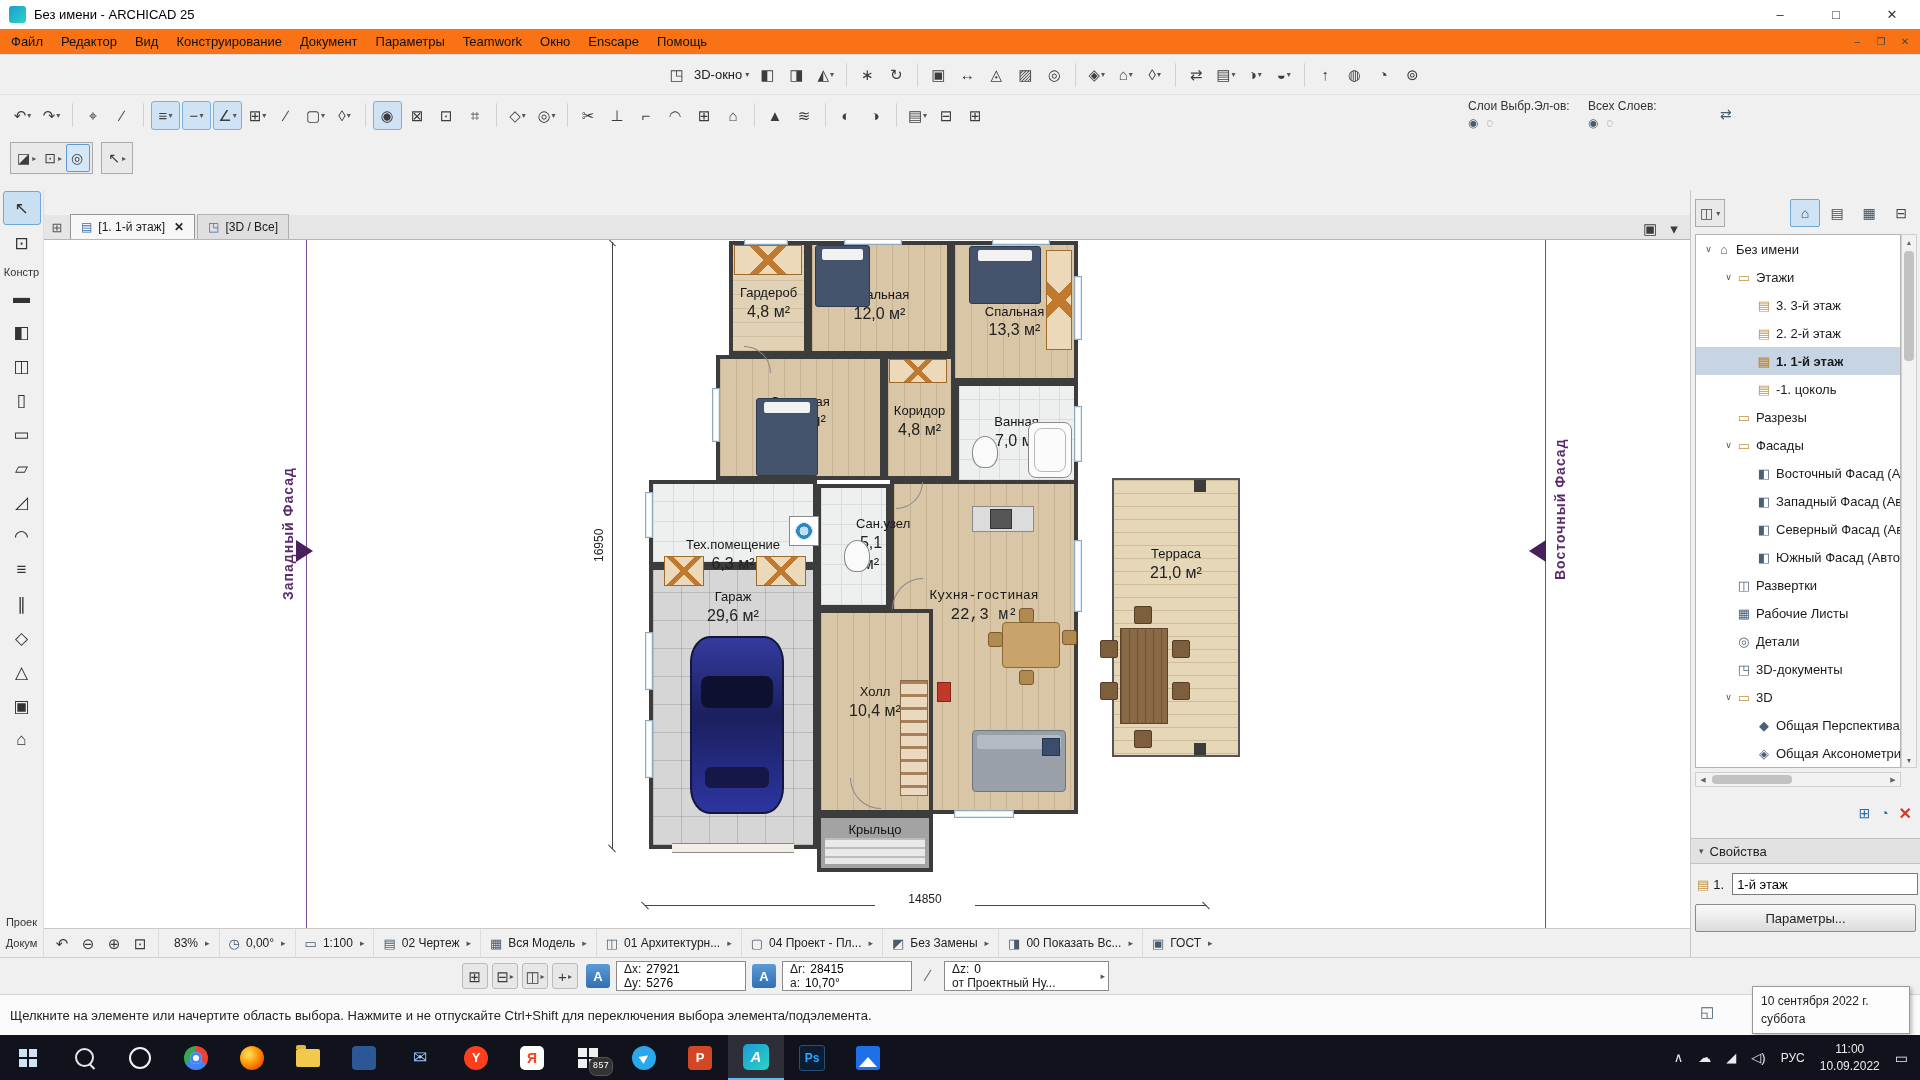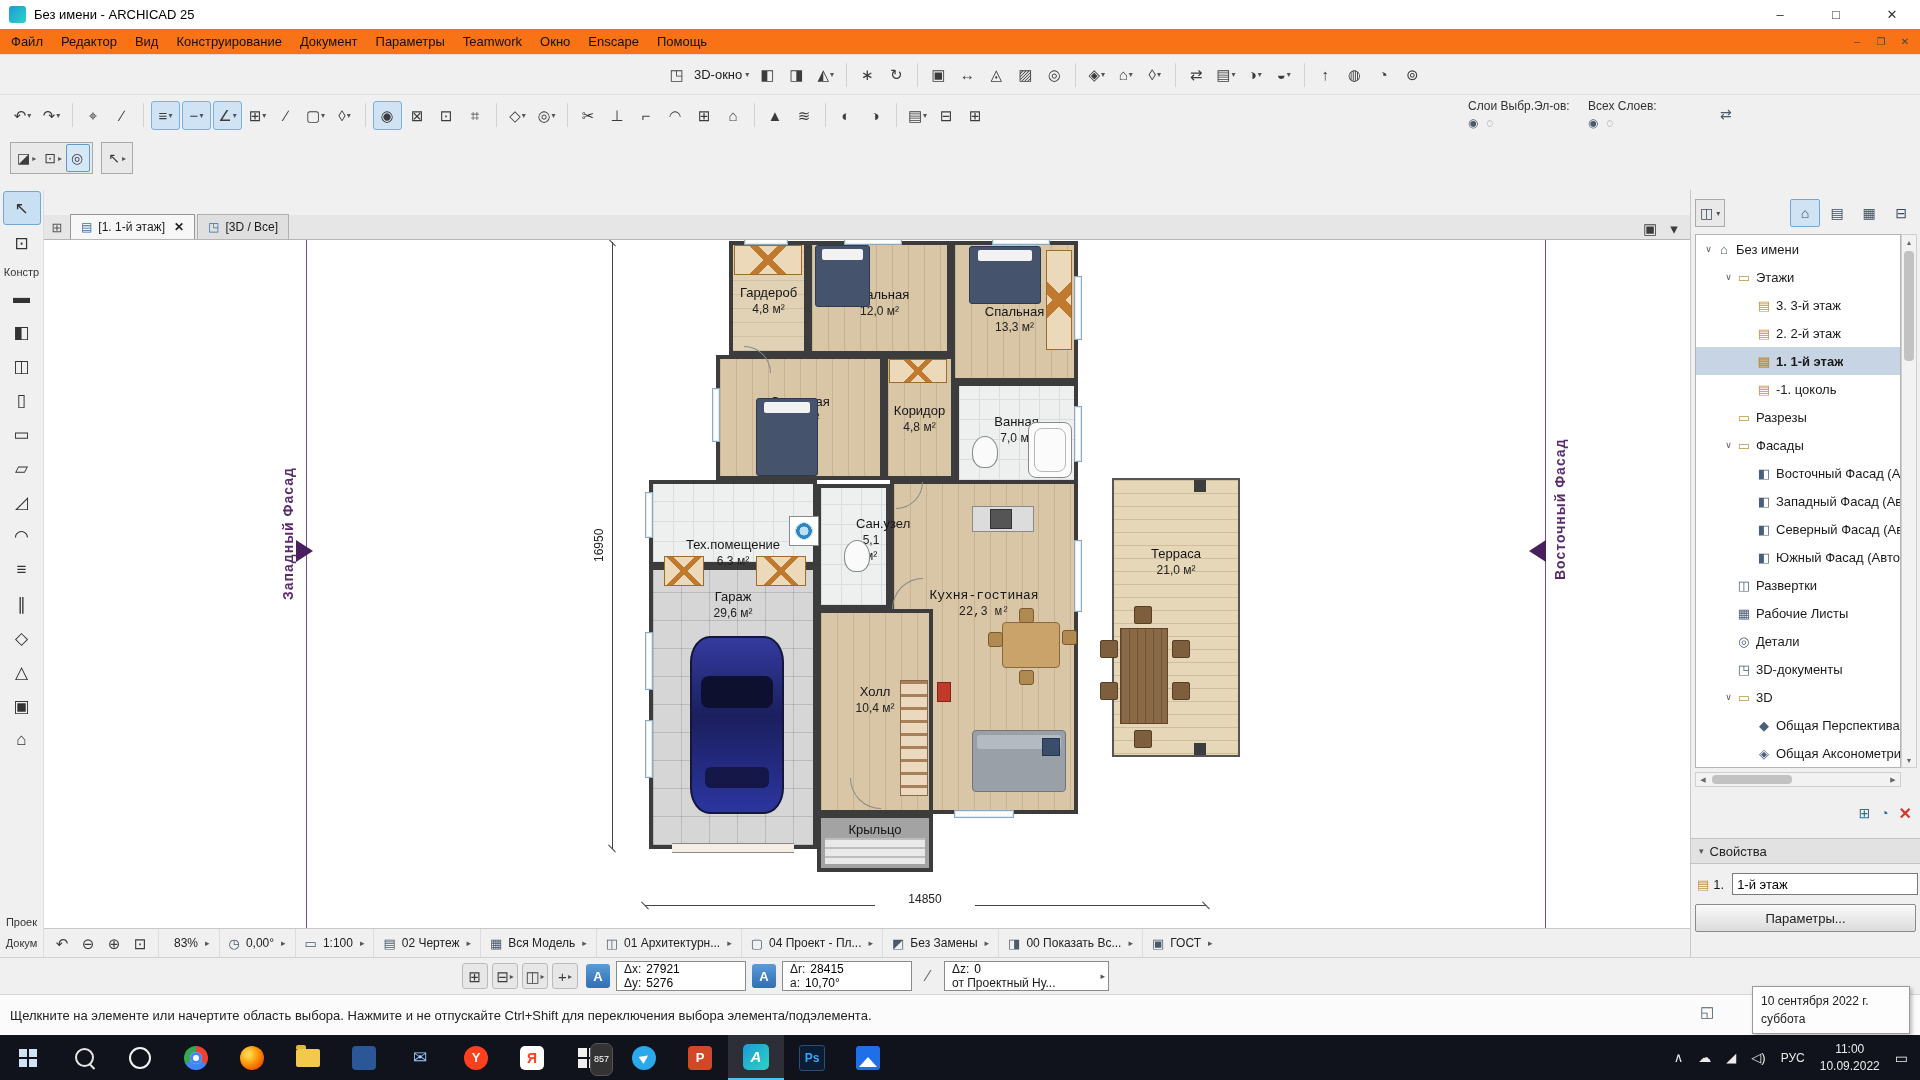--- a/index.html
+++ b/index.html
@@ -59,21 +59,21 @@
   
   .room{position:absolute;border:4px solid #3c3c3c;box-sizing:border-box;}
   .room.wood{background-color:#d9c6a7;background-image:repeating-linear-gradient(90deg,rgba(120,88,55,.18) 0 1px,transparent 1px 16px);}
   .room.woodl{background-color:#e2d2b5;background-image:repeating-linear-gradient(0deg,rgba(120,88,55,.15) 0 1px,transparent 1px 14px);}
   .room.tile{background-color:#eef0f0;background-image:repeating-linear-gradient(0deg,#d9dddd 0 1px,transparent 1px 20px),repeating-linear-gradient(90deg,#d9dddd 0 1px,transparent 1px 20px);}
   .room.garage{background-color:#d6d6d6;background-image:repeating-linear-gradient(0deg,rgba(0,0,0,.13) 0 1px,transparent 1px 28px),repeating-linear-gradient(90deg,rgba(0,0,0,.13) 0 1px,transparent 1px 28px);}
   .room.deck{border-width:2px;border-color:#555;background-color:#e6d7b8;background-image:repeating-linear-gradient(180deg,rgba(140,110,70,.25) 0 1px,transparent 1px 13px);}
   .room.porch{background:#a3a3a3;}
   .rl{position:absolute;left:0;right:0;text-align:center;line-height:1.3;z-index:4;}
   .rl .rn{font-size:13px;color:#151515;}
-  .rl .ra{font-size:12px;color:#222;text-align:center;}
+  .rl .ra{font-size:16px;color:#222;text-align:center;}
   
   .obj{position:absolute;z-index:5;box-sizing:border-box;}
   .bed{background:#46536d;border:1px solid #2c3a52;border-radius:3px;}
   .bed::before{content:"";position:absolute;top:3px;left:12%;width:76%;height:11px;background:#f2f2f2;border-radius:2px;}
   .hatch{background:linear-gradient(45deg,transparent 45%,#c07a30 45% 55%,transparent 55%),linear-gradient(-45deg,transparent 45%,#c07a30 45% 55%,transparent 55%),#ecd9ba;border:1px solid #a06a28;}
   .car{background:linear-gradient(180deg,#343b9e 0%,#1b1f5e 45%,#2c35a0 100%);border-radius:20px/26px;border:2px solid #14163a;}
   .car::before{content:"";position:absolute;left:10%;top:22%;width:80%;height:18%;background:#0e1030;border-radius:8px;}
   .car::after{content:"";position:absolute;left:14%;top:74%;width:72%;height:12%;background:#141747;border-radius:6px;}
   .wc{background:#fafafa;border:1px solid #8a8a8a;border-radius:50% 50% 42% 42%;}
   .tub{background:#fbfbfb;border:1px solid #8a8a8a;border-radius:8px;}
@@ -170,21 +170,21 @@
   .ic-ya{width:24px;height:24px;border-radius:5px;background:#fff;color:#fc3f1d;font-weight:bold;font-size:14px;display:flex;align-items:center;justify-content:center;}
   .ic-grid{display:grid;grid-template-columns:9px 9px;grid-template-rows:9px 9px;gap:2px;}
   .ic-grid div{background:#f0f0f0;}
   .ic-tg{width:24px;height:24px;border-radius:50%;background:#29a9eb;display:flex;align-items:center;justify-content:center;color:#fff;font-size:11px;}
   .ic-tg span{transform:rotate(-35deg);display:block;}
   .ic-pp{width:24px;height:24px;border-radius:4px;background:#d24726;color:#fff;font-weight:bold;font-size:13px;display:flex;align-items:center;justify-content:center;}
   .ic-ac{width:26px;height:26px;border-radius:5px;background:linear-gradient(135deg,#1c9ad6,#2bd4c4);color:#fff;font-weight:bold;font-size:15px;display:flex;align-items:center;justify-content:center;font-style:italic;}
   .ic-ps{width:24px;height:24px;border-radius:3px;background:#0b1c33;color:#31a8ff;font-weight:bold;font-size:12px;display:flex;align-items:center;justify-content:center;border:1px solid #26507a;}
   .ic-photos{width:24px;height:24px;border-radius:3px;background:#1f6feb;position:relative;overflow:hidden;}
   .ic-photos::after{content:"";position:absolute;bottom:3px;left:3px;border-left:9px solid transparent;border-right:9px solid transparent;border-bottom:10px solid #fff;}
-  .badge{position:absolute;right:3px;bottom:4px;background:#333;color:#fff;font-size:9px;line-height:1;padding:11px 3px;border-radius:7px;border:1px solid #555;}
+  .badge{position:absolute;right:3px;bottom:4px;background:#333;color:#fff;font-size:9px;line-height:1;padding:4px 3px;border-radius:7px;border:1px solid #555;font-family:Liberation Mono, monospace;}
   .tray{margin-left:auto;display:flex;align-items:center;gap:15px;padding-right:12px;color:#ececec;font-size:12px;}
   .tray-ico{display:flex;align-items:center;justify-content:center;}
   .tray-ico .g{font-size:13px;color:#ececec;}
   .clock{display:flex;flex-direction:column;align-items:center;line-height:1.35;}
   .actionctr{font-size:14px;}
   
   .tooltip{position:absolute;left:1752px;top:986px;width:158px;height:48px;background:#fdfdfd;border:1px solid #9a9a9a;box-shadow:2px 2px 4px rgba(0,0,0,.25);z-index:30;font-size:12px;color:#222;padding:5px 8px;box-sizing:border-box;line-height:1.5;}
 </style>
 </head>
 <body>

